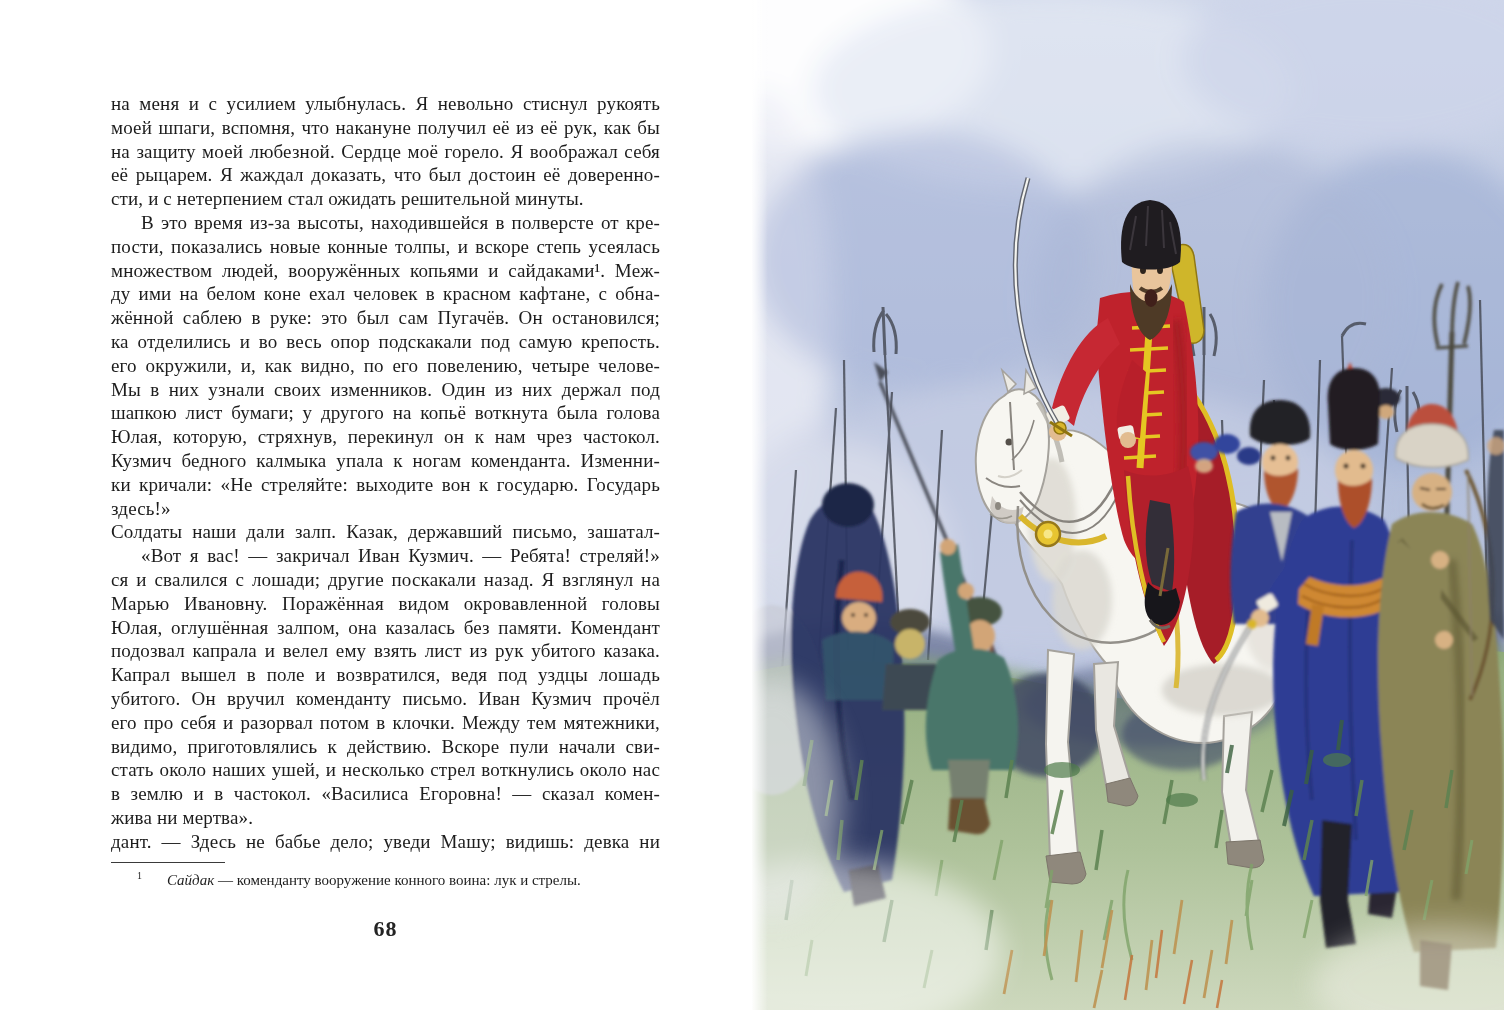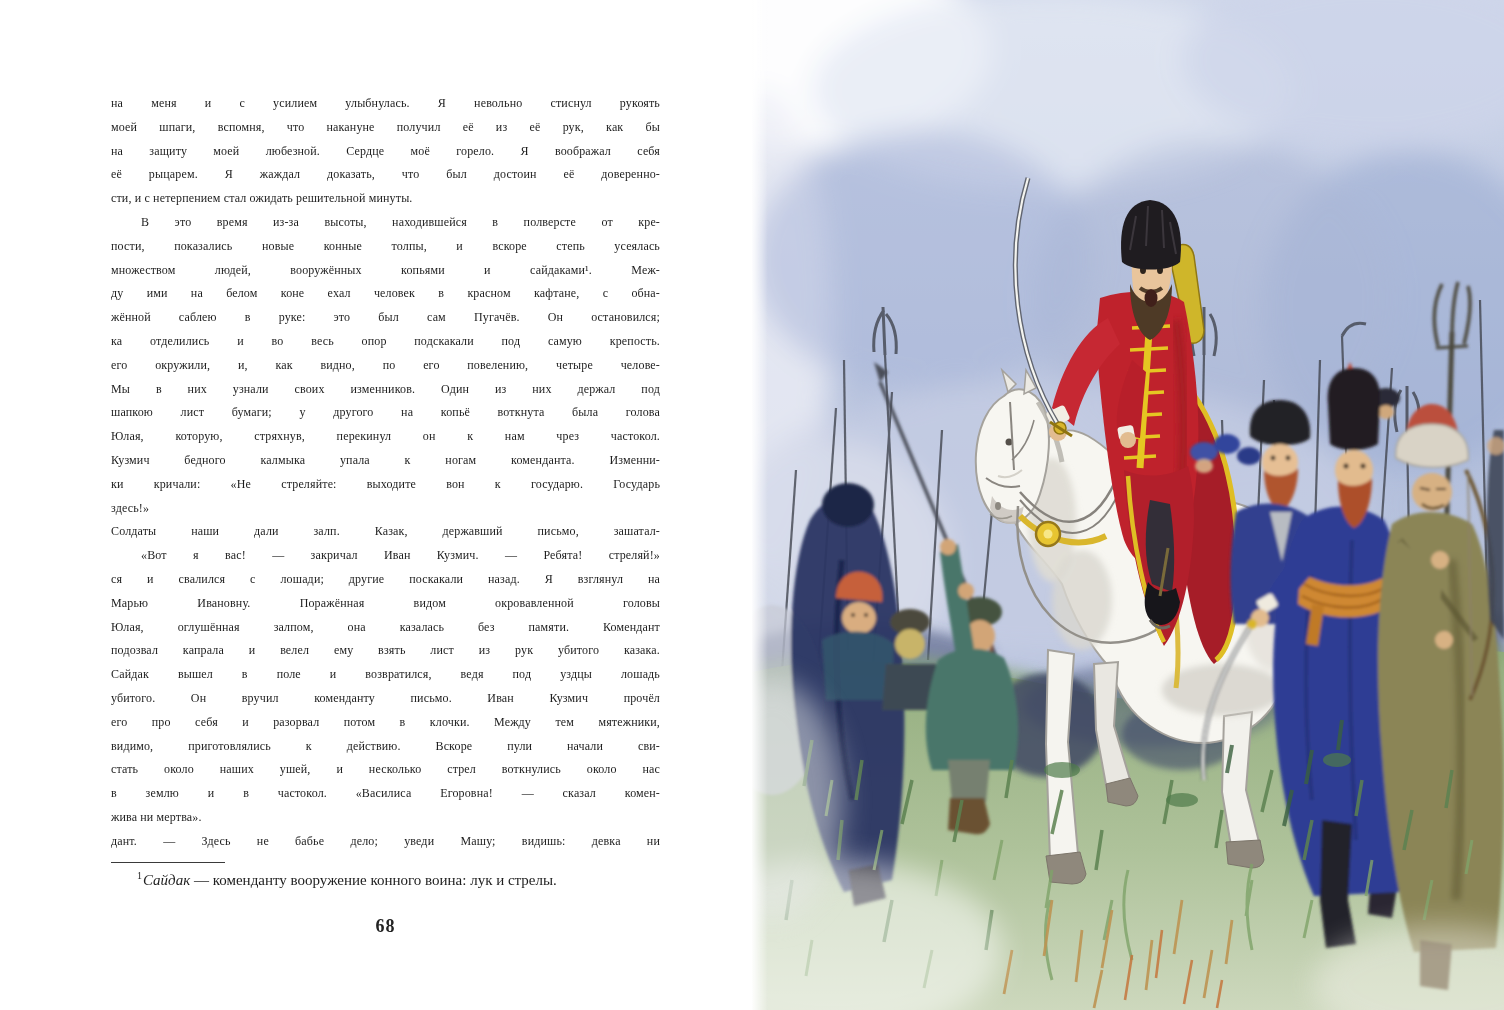--- a/index.html
+++ b/index.html
@@ -5,33 +5,33 @@
   html,body{margin:0;padding:0;}
   body{
     width:1504px;height:1010px;background:#ffffff;overflow:hidden;
     font-family:"Liberation Serif","DejaVu Serif",serif;color:#1d1d1d;
   }
   .spread{position:relative;width:1504px;height:1010px;display:flex;}
   .page-left{position:relative;width:752px;height:1010px;background:#ffffff;}
   .page-right{position:relative;width:752px;height:1010px;background:#ffffff;}
   .text-block{
     position:absolute;left:111px;top:92px;width:549px;
-    font-size:12px;line-height:23.8px;letter-spacing:0.15px;
+    font-size:19px;line-height:23.8px;letter-spacing:0.15px;
   }
   .line{text-align:justify;text-align-last:justify;}
   .line.last{text-align-last:left;}
   .line.indent{text-indent:30px;}
   .footnote-block{position:absolute;left:111px;top:862px;width:549px;}
   .footnote-rule{width:114px;height:0;border-top:1.4px solid #3a3a3a;margin:0 0 7px 0;}
   .footnote-text{font-size:15px;line-height:20px;text-indent:26px;}
   .footnote-text sup{font-size:10px;vertical-align:super;line-height:0;margin-right:1px;}
-  .footnote-term{font-style:italic;}
+  .footnote-term{font-style:italic;margin-left:24px;}
   .page-number{
     position:absolute;left:111px;top:916px;width:549px;text-align:center;
-    font-size:18px;font-weight:bold;letter-spacing:1px;color:#232323;
+    font-size:22px;font-weight:bold;letter-spacing:1px;color:#232323;
   }
   .illustration{position:absolute;inset:0;}
   svg{display:block;}
 </style>
 </head>
 <body>
 
 <div class="spread">
 
   <div class="page-left">
@@ -53,21 +53,21 @@
         <div class="line">Юлая, которую, стряхнув, перекинул он к нам чрез частокол.</div>
         <div class="line">Кузмич бедного калмыка упала к ногам коменданта. Изменни-</div>
         <div class="line">ки кричали: «Не стреляйте: выходите вон к государю. Государь</div>
         <div class="line last">здесь!»</div>
         <div class="line">Солдаты наши дали залп. Казак, державший письмо, зашатал-</div>
         <div class="line indent">«Вот я вас! — закричал Иван Кузмич. — Ребята! стреляй!»</div>
         <div class="line">ся и свалился с лошади; другие поскакали назад. Я взглянул на</div>
         <div class="line">Марью Ивановну. Поражённая видом окровавленной головы</div>
         <div class="line">Юлая, оглушённая залпом, она казалась без памяти. Комендант</div>
         <div class="line">подозвал капрала и велел ему взять лист из рук убитого казака.</div>
-        <div class="line">Сайдак вышел в поле и возвратился, ведя под уздцы лошадь</div>
+        <div class="line">Капрал вышел в поле и возвратился, ведя под уздцы лошадь</div>
         <div class="line">убитого. Он вручил коменданту письмо. Иван Кузмич прочёл</div>
         <div class="line">его про себя и разорвал потом в клочки. Между тем мятежники,</div>
         <div class="line">видимо, приготовлялись к действию. Вскоре пули начали сви-</div>
         <div class="line">стать около наших ушей, и несколько стрел воткнулись около нас</div>
         <div class="line">в землю и в частокол. «Василиса Егоровна! — сказал комен-</div>
         <div class="line last">жива ни мертва».</div>
         <div class="line">дант. — Здесь не бабье дело; уведи Машу; видишь: девка ни</div>
       </div>
 
     <div class="footnote-block">

